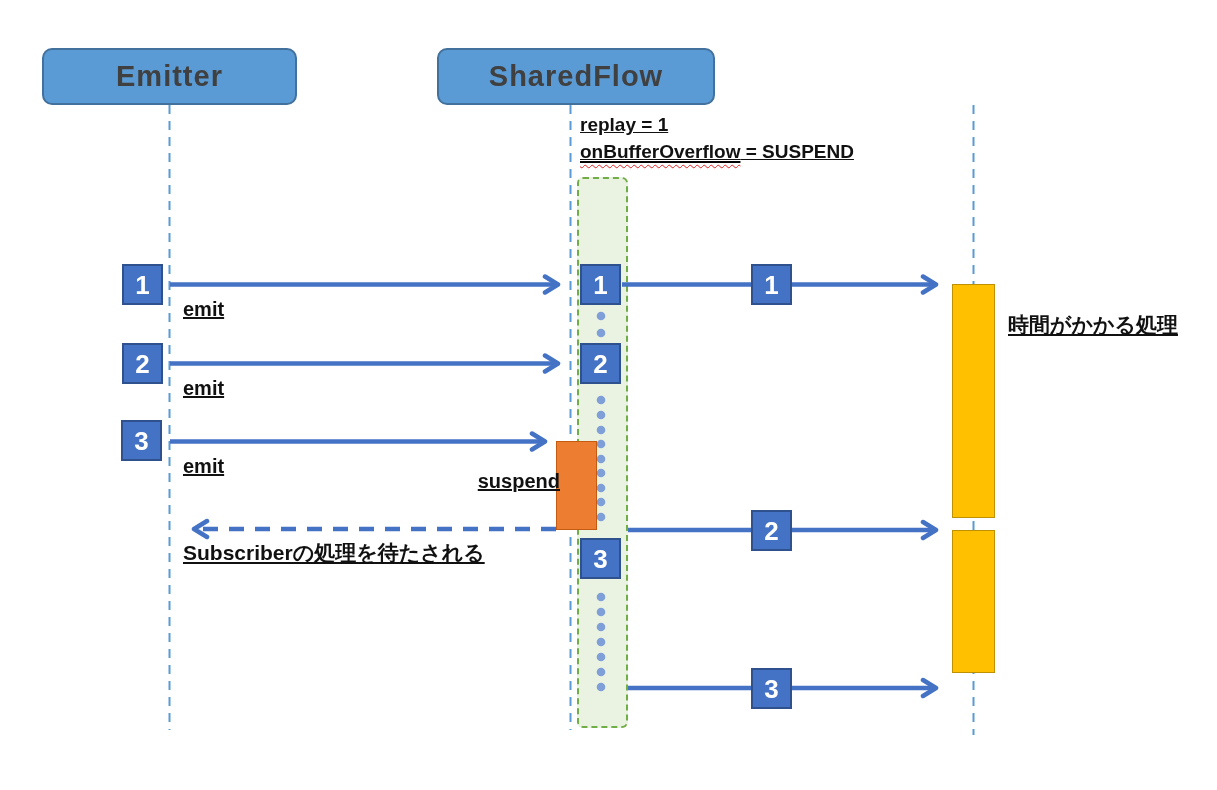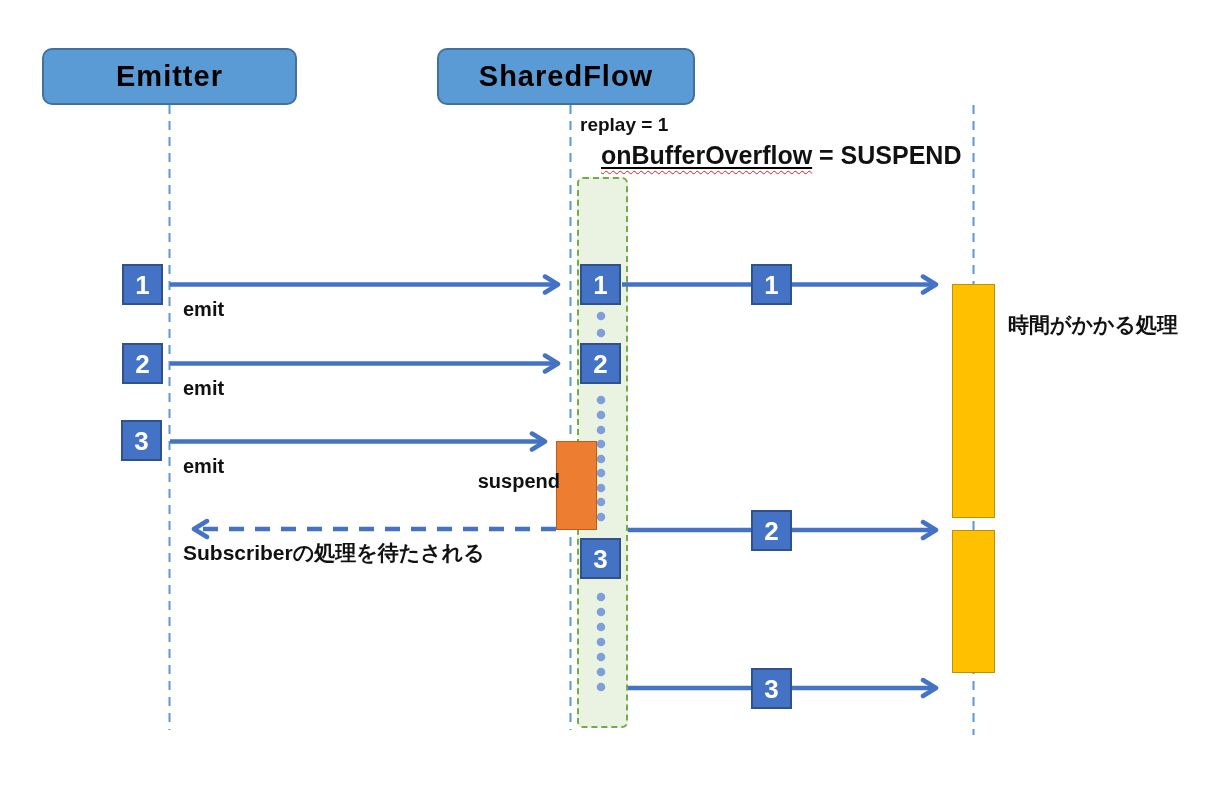--- a/index.html
+++ b/index.html
@@ -4,25 +4,25 @@
 <style>
   html,body { margin:0; padding:0; background:#ffffff; }
   .canvas {
     position:relative; width:1217px; height:790px; background:#fff;
     font-family:"Liberation Sans","DejaVu Sans",sans-serif; overflow:hidden;
   }
   
   .actor {
     position:absolute; top:48px; height:57px; box-sizing:border-box;
     background:var(--actor-fill,#5B9BD5); border:2px solid var(--actor-border,#41719C);
-    border-radius:10px; color:#000000; font-weight:bold; font-size:29px; letter-spacing:1px;
+    border-radius:10px; color:#404040; font-weight:bold; font-size:29px; letter-spacing:1px;
     display:flex; align-items:center; justify-content:center; z-index:3;
   }
   .actor-emitter   { left:42px;  width:255px; }
-  .actor-sharedflow{ left:437px; width:258px; }
+  .actor-sharedflow{ left:437px; width:278px; }
   .actor-subscriber{ left:846px; width:255px; }
   
   .buffer {
     position:absolute; left:577px; top:177px; width:51px; height:551px; box-sizing:border-box;
     background:var(--buffer-fill,#EAF3E2); border:2.5px dashed var(--buffer-border,#70AD47);
     border-radius:6px; z-index:1;
   }
   
   .layer { position:absolute; left:0; top:0; z-index:2; pointer-events:none; }
   .lifeline { stroke:var(--lifeline,#5B9BD5); stroke-width:2; stroke-dasharray:9 7; fill:none; }
@@ -42,23 +42,23 @@
     background:var(--suspend-fill,#ED7D31); border:1.5px solid var(--suspend-border,#C55A11); z-index:3;
   }
   
   .activation {
     position:absolute; left:952px; width:43px; box-sizing:border-box;
     background:var(--activation-fill,#FFC000); border:1.5px solid var(--activation-border,#BF9000); z-index:3;
   }
   .activation-1 { top:284px; height:234px; }
   .activation-2 { top:530px; height:143px; }
   
-  .txt { position:absolute; color:#111; font-weight:bold; white-space:nowrap; z-index:4; }
+  .txt { position:absolute; color:#111; font-weight:bold; white-space:nowrap; z-index:4;text-decoration:underline; }
   .config-1 { left:580px; top:114px; font-size:19px; }
-  .config-2 { left:580px; top:141px; font-size:25px;margin-left:21px; }
+  .config-2 { left:580px; top:141px; font-size:19px; }
   .squiggle { text-decoration:underline wavy #e02020; text-decoration-thickness:1px; text-underline-offset:6px; }
   .ukey { text-decoration:underline solid #000; text-decoration-thickness:1.5px; text-underline-offset:3px; }
   .emit-label { left:183px; font-size:20px;margin-top:44px; }
   .emit-label-1 { top:254px; } .emit-label-2 { top:333px; } .emit-label-3 { top:411px; }
   .suspend-label { left:432px; top:470px; width:128px; text-align:right; font-size:20px; }
   .wait-label { left:183px; top:539px; font-size:21px;text-align:right; }
   .long-process-label { left:1008px; top:311px; font-size:21px; }
   
   .src-1 { left:122px; top:264px; } .src-2 { left:122px; top:343px; } .src-3 { left:121px; top:420px; }
   .buf-1 { left:580px; top:264px; } .buf-2 { left:580px; top:343px; } .buf-3 { left:580px; top:538px; }

